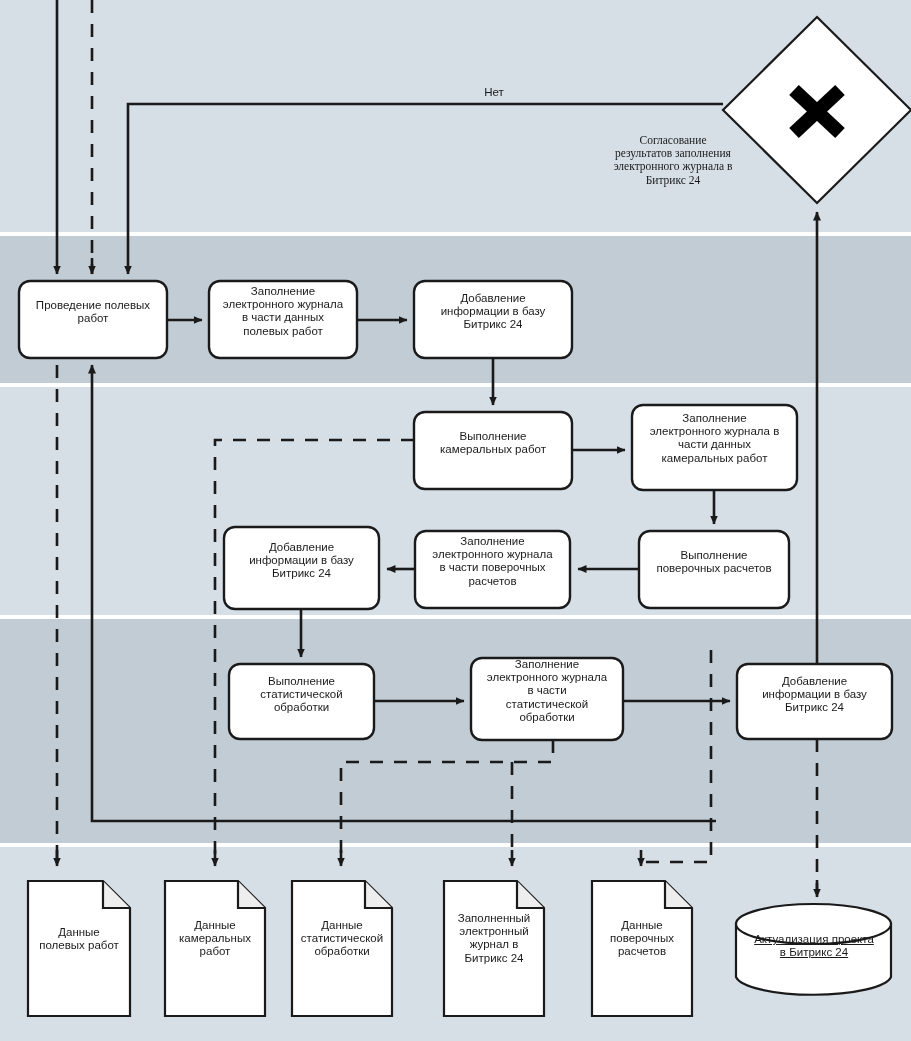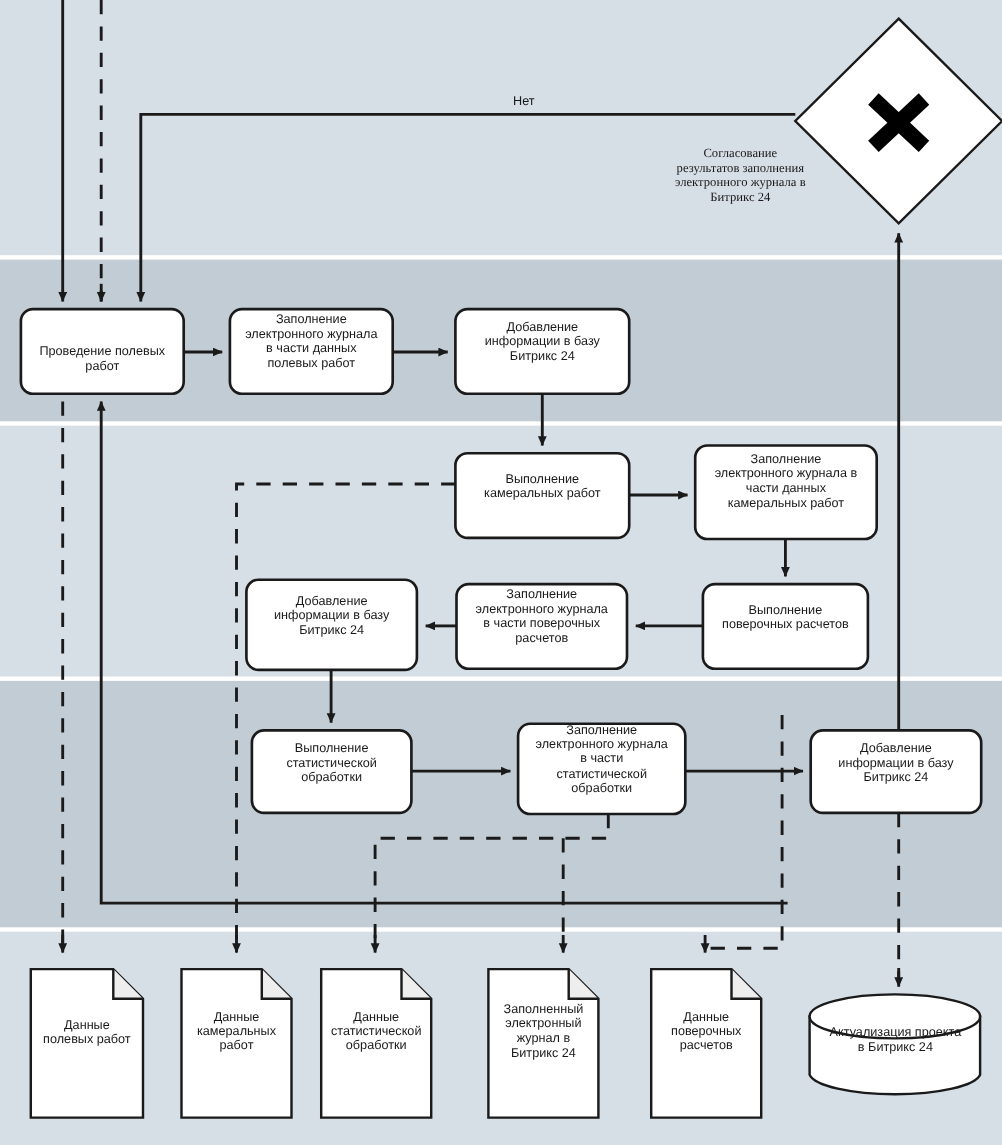--- a/index.html
+++ b/index.html
@@ -163,28 +163,28 @@
         <path d="M 665,881 L 665,908 L 692,908" fill="#eeeeee" stroke="#1a1a1a" stroke-width="2.2"></path>
       </g>
     </g>
 
     <g>
       <path d="M 736,924 L 736,977 A 78,20 0 0 0 891,977 L 891,924 Z" fill="#ffffff" stroke="#1a1a1a" stroke-width="2.2"></path>
       <ellipse cx="813.5" cy="924" rx="77.5" ry="20" fill="#ffffff" stroke="#1a1a1a" stroke-width="2.2"></ellipse>
     </g>
   </svg>
 
-  <div class="lbl edge-label" style="left:426px; top:86px; width:60px;text-align:right;">Нет</div>
+  <div class="lbl edge-label" style="left:464px; top:86px; width:60px;">Нет</div>
 
   <div class="lbl gw-label" style="left:578px; top:134px; width:190px;font-family:Liberation Serif, serif;">Согласование
 результатов заполнения
 электронного журнала в
 Битрикс 24</div>
 
-  <div class="lbl proc-label" style="left:21px; top:314px; width:144px;">Проведение полевых
+  <div class="lbl proc-label" style="left:21px; top:299px; width:144px;">Проведение полевых
 работ</div>
   <div class="lbl proc-label" style="left:209px; top:285px; width:148px;">Заполнение
 электронного журнала
 в части данных
 полевых работ</div>
   <div class="lbl proc-label" style="left:414px; top:292px; width:158px;">Добавление
 информации в базу
 Битрикс 24</div>
   <div class="lbl proc-label" style="left:414px; top:430px; width:158px;">Выполнение
 камеральных работ</div>
@@ -222,16 +222,16 @@
 статистической
 обработки</div>
   <div class="lbl doc-label" style="left:442px; top:912px; width:104px;">Заполненный
 электронный
 журнал в
 Битрикс 24</div>
   <div class="lbl doc-label" style="left:590px; top:919px; width:104px;">Данные
 поверочных
 расчетов</div>
 
-  <div class="lbl doc-label" style="left:736px; top:933px; width:156px;">Актуализация проекта
+  <div class="lbl doc-label" style="left:736px; top:933px; width:156px;text-decoration:underline;">Актуализация проекта
 в Битрикс 24</div>
 
 </div>
 
 </body></html>

